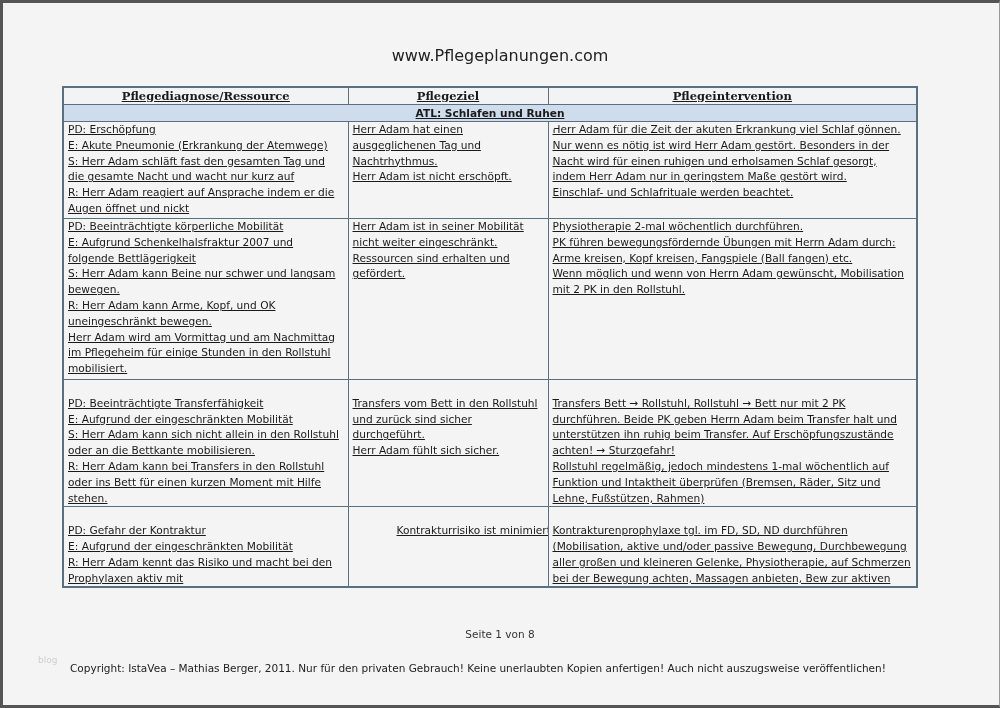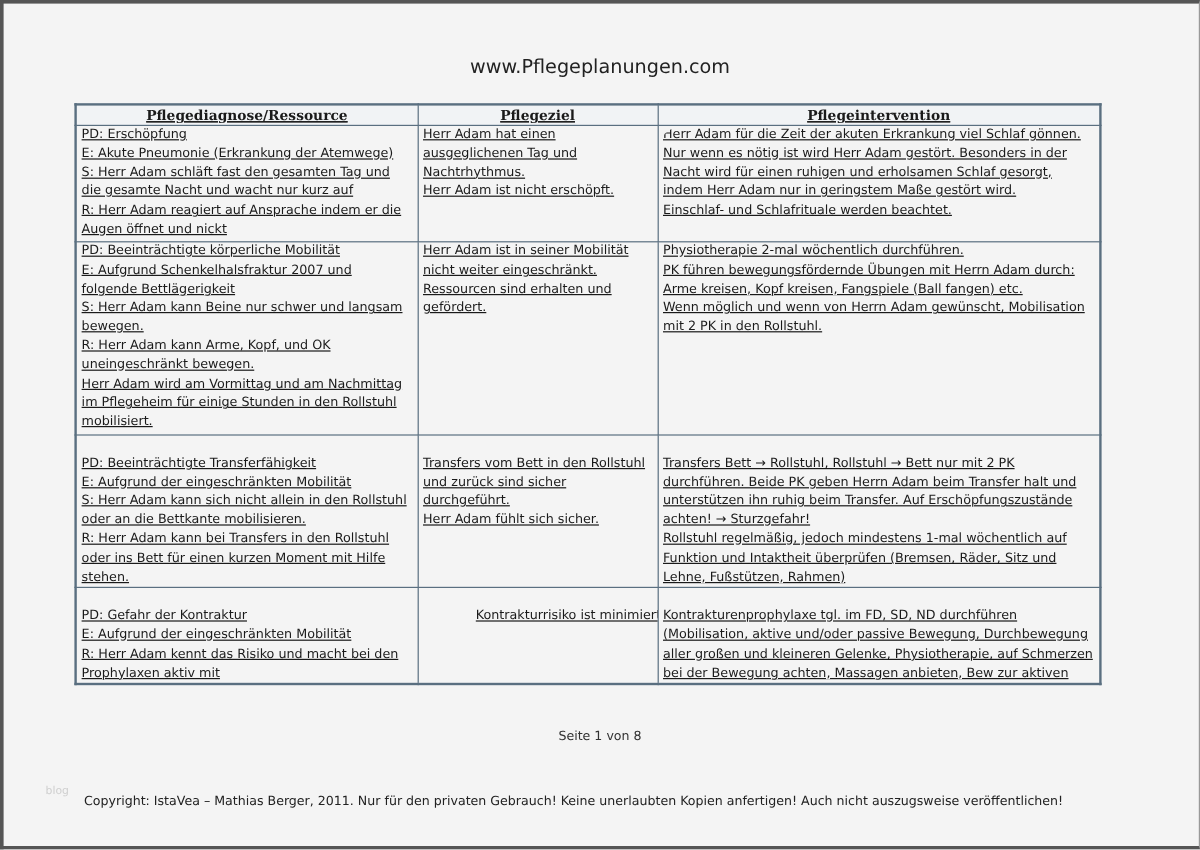--- a/index.html
+++ b/index.html
@@ -49,21 +49,21 @@
     text-align:center;
     font-weight:bold;
     font-size:10.6px;
     height:16px; line-height:16px;
     padding:0;
   }
   td.cell { background:#f4f4f4; }
   .line { display:block; white-space:nowrap; }
   .gap { display:block; height:15.8px; }
   .page-num {
-    position:absolute; left:0; width:1000px; top:608px;
+    position:absolute; left:0; width:1000px; top:628px;
     text-align:center; font-size:10.5px; color:#333;
   }
   .watermark {
     position:absolute; left:38px; top:655px; font-size:9px; color:#cfcfcf;
   }
   .copyright {
     position:absolute; left:70px; top:662px; font-size:10.5px; color:#222;
     white-space:nowrap;
   }
 </style>
@@ -82,20 +82,23 @@
   </colgroup>
   <thead>
     <tr>
       <th class="colhead">Pflegediagnose/Ressource</th>
       <th class="colhead">Pflegeziel</th>
       <th class="colhead">Pflegeintervention</th>
     </tr>
   </thead>
   <tbody id="plan-body">
       <tr>
+        <td class="atl" colspan="3">ATL: Schlafen und Ruhen</td>
+      </tr>
+      <tr>
         <td class="cell" style="height: 96px;">
           <span class="line">PD: Erschöpfung</span>
           <span class="line">E: Akute Pneumonie (Erkrankung der Atemwege)</span>
           <span class="line">S: Herr Adam schläft fast den gesamten Tag und</span>
           <span class="line">die gesamte Nacht und wacht nur kurz auf</span>
           <span class="line">R: Herr Adam reagiert auf Ansprache indem er die</span>
           <span class="line">Augen öffnet und nickt</span>
         </td>
         <td class="cell" style="height: 96px;">
           <span class="line">Herr Adam hat einen</span>

